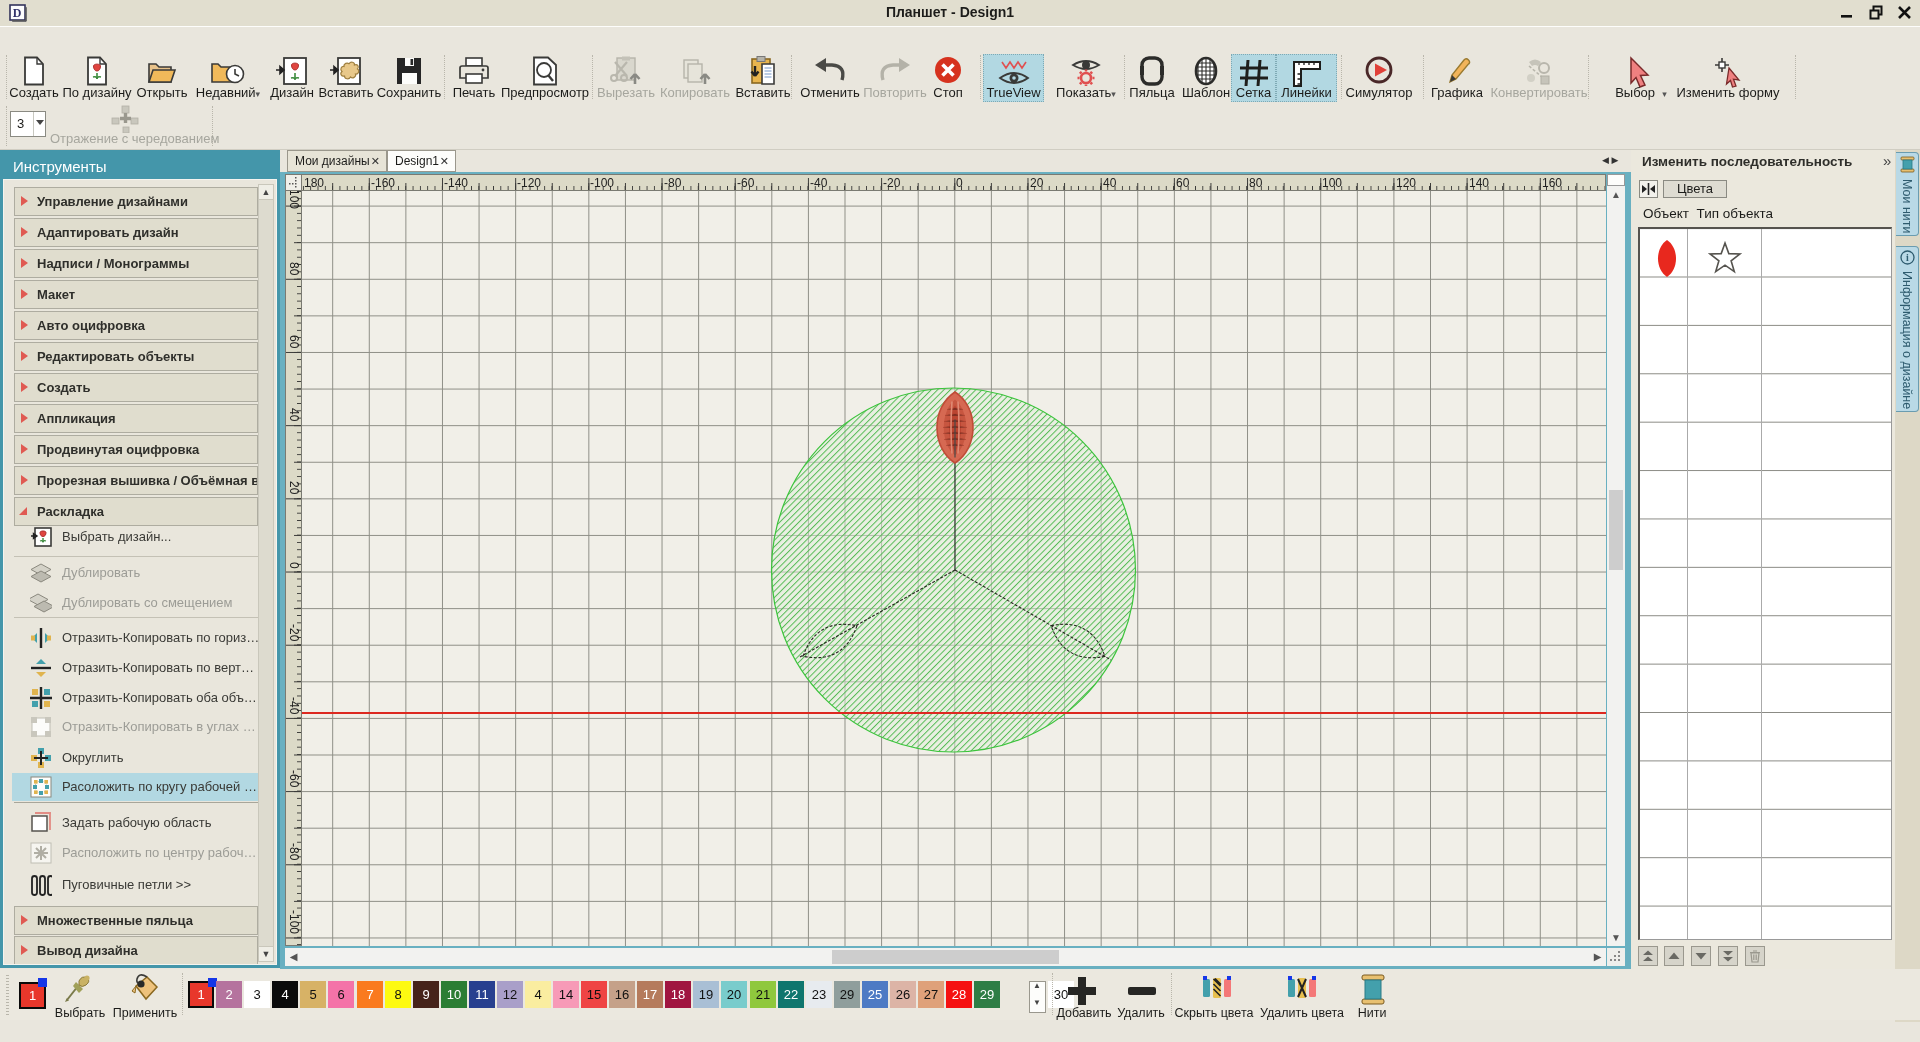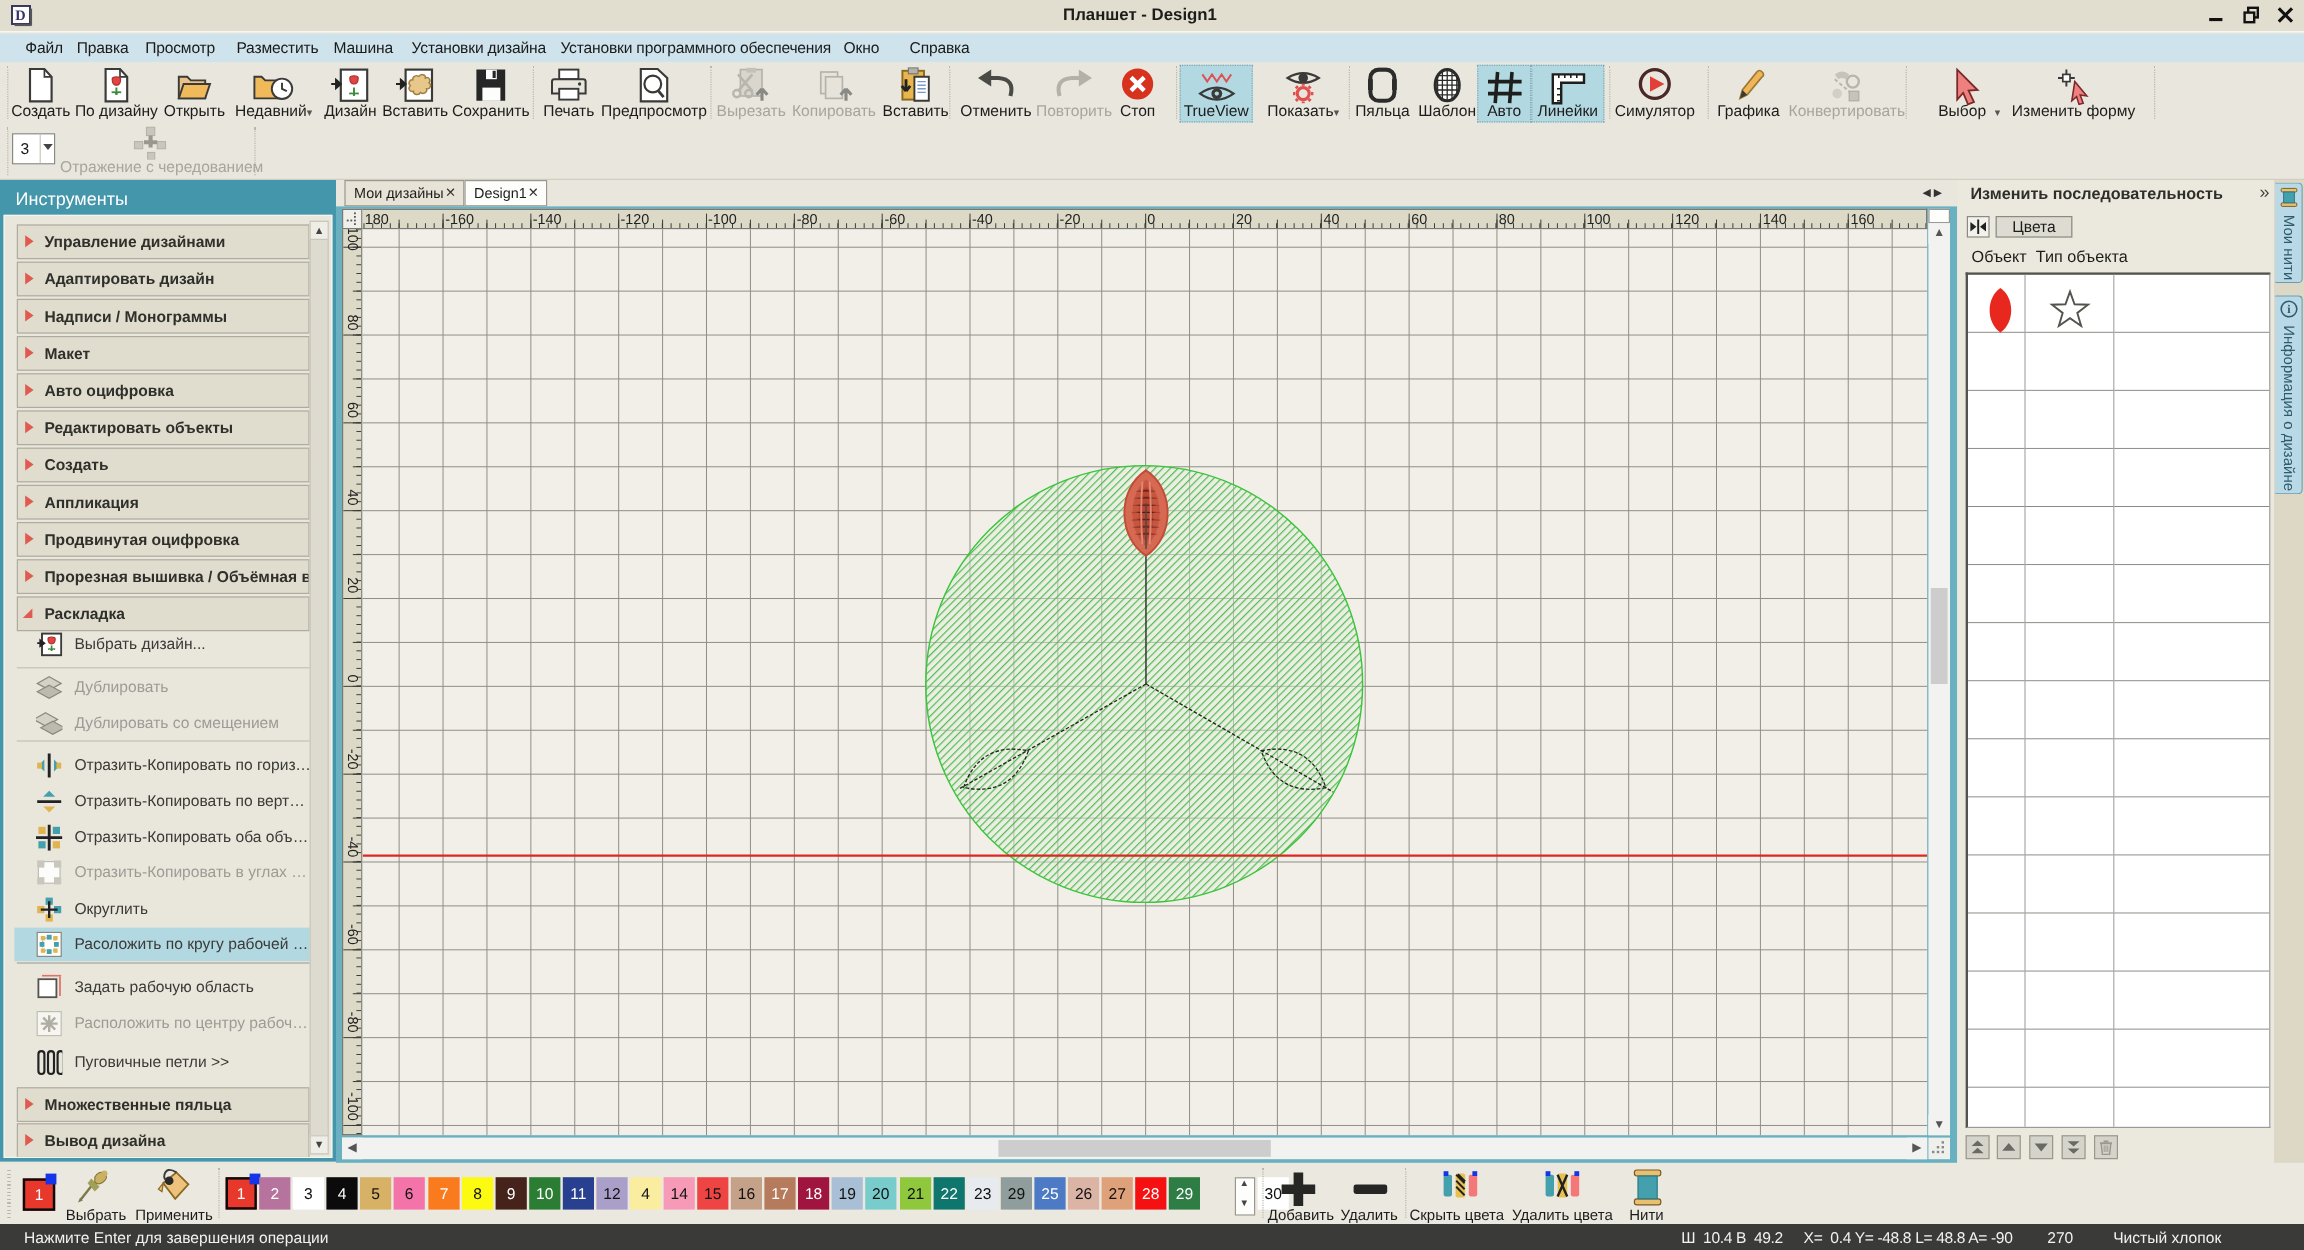--- a/index.html
+++ b/index.html
@@ -74,31 +74,20 @@
   <svg class="ab" style="left:1840px;top:6px" width="14" height="14">
         <rect x="1" y="9" width="11" height="2.6" fill="#111"></rect>
       </svg>
   <svg class="ab" style="left:1869px;top:5px" width="16" height="16">
         <rect x="4.5" y="1.5" width="8" height="8" fill="none" stroke="#111" stroke-width="2"></rect>
         <rect x="1.5" y="5.5" width="8" height="8" fill="#e1decf" stroke="#111" stroke-width="2"></rect>
       </svg>
   <svg class="ab" style="left:1897px;top:5px" width="16" height="16">
         <path d="M2 2 L13 13 M13 2 L2 13" stroke="#111" stroke-width="2.6"></path>
       </svg>
-</div>
-<div class="ab" id="menu">
-  <span class="mi" style="left:21px">Файл</span>
-  <span class="mi" style="left:64px">Правка</span>
-  <span class="mi" style="left:121px">Просмотр</span>
-  <span class="mi" style="left:197px">Разместить</span>
-  <span class="mi" style="left:278px">Машина</span>
-  <span class="mi" style="left:343px">Установки дизайна</span>
-  <span class="mi" style="left:467px">Установки программного обеспечения</span>
-  <span class="mi" style="left:703px">Окно</span>
-  <span class="mi" style="left:758px">Справка</span>
 </div>
 <div class="ab" id="tb1">
       <span class="vsep" style="left:6px"></span>
       <span class="vsep" style="left:444px"></span>
       <span class="vsep" style="left:592px"></span>
       <span class="vsep" style="left:791px"></span>
       <span class="vsep" style="left:980px"></span>
       <span class="vsep" style="left:1124px"></span>
       <span class="vsep" style="left:1341px"></span>
       <span class="vsep" style="left:1423px"></span>
@@ -271,21 +260,21 @@
           </g>
         </svg>
         <span class="lb">Шаблон</span>
       </div>
 <div class="tbtn hl" style="left:1231px;top:2px;width:45px;height:48px">
         <svg width="32" height="30">
           <g stroke="#1e1e1c" stroke-width="3">
             <path d="M10 2 L8 28 M22 2 L20 28 M2 10 H30 M2 20 H30"></path>
           </g>
         </svg>
-        <span class="lb" style="bottom:1px">Авто</span>
+        <span class="lb" style="bottom:1px">Сетка</span>
       </div>
 <div class="tbtn hl" style="left:1276px;top:2px;width:61px;height:48px">
         <svg width="34" height="30">
           <path d="M4 4 H30 V11 H11 V28 H4 Z" fill="#fff" stroke="#1e1e1c" stroke-width="2"></path>
           <path d="M9 4 v3 M14 4 v3 M19 4 v3 M24 4 v3 M11 16 h-3.5 M11 21 h-3.5 M11 26 h-3.5" stroke="#1e1e1c" stroke-width="1.3"></path>
         </svg>
         <span class="lb" style="bottom:1px">Линейки</span>
       </div>
 <div class="tbtn" style="left:1346px;width:66px">
         <svg width="30" height="30">
@@ -702,19 +691,12 @@
         <rect x="25" y="1" width="4" height="4" fill="#1536e8"></rect>
       </svg>
 <div class="plb" style="left:1302px">Удалить цвета</div>
 <svg class="ab" style="left:1360px;top:5px" width="26" height="32">
         <rect x="2" y="1" width="22" height="5" rx="2" fill="#e8c070" stroke="#7a5a20" stroke-width="1"></rect>
         <rect x="2" y="25" width="22" height="5" rx="2" fill="#e8c070" stroke="#7a5a20" stroke-width="1"></rect>
         <rect x="5" y="6" width="16" height="19" fill="#43a0ac" stroke="#2a7a86" stroke-width="1"></rect>
       </svg>
 <div class="plb" style="left:1372px">Нити</div>
     </div>
-<div class="ab" id="status">
-      <span class="st" style="left:20px;top:4px">Нажмите Enter для завершения операции</span>
-<span class="st" style="left:1401px;top:4px;letter-spacing:-0.3px">Ш&nbsp; 10.4 В&nbsp; 49.2</span>
-<span class="st" style="left:1503px;top:4px;letter-spacing:-0.3px">X=&nbsp; 0.4 Y= -48.8 L= 48.8 A= -90</span>
-<span class="st" style="left:1706px;top:4px">270</span>
-<span class="st" style="left:1761px;top:4px">Чистый хлопок</span>
-    </div>
 </div>
 </body></html>

